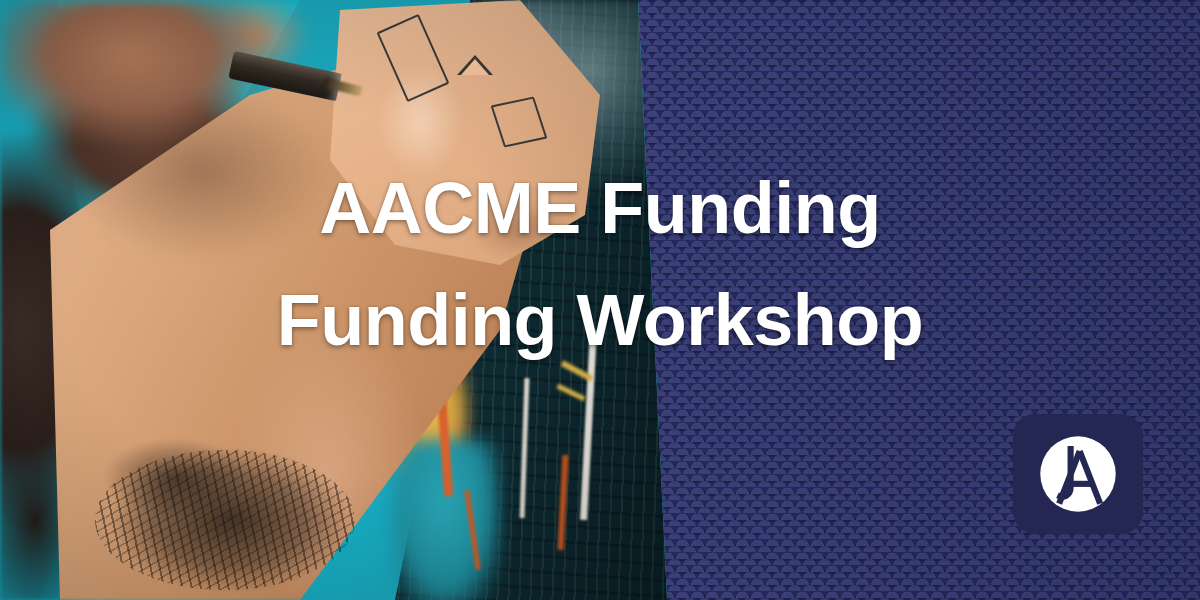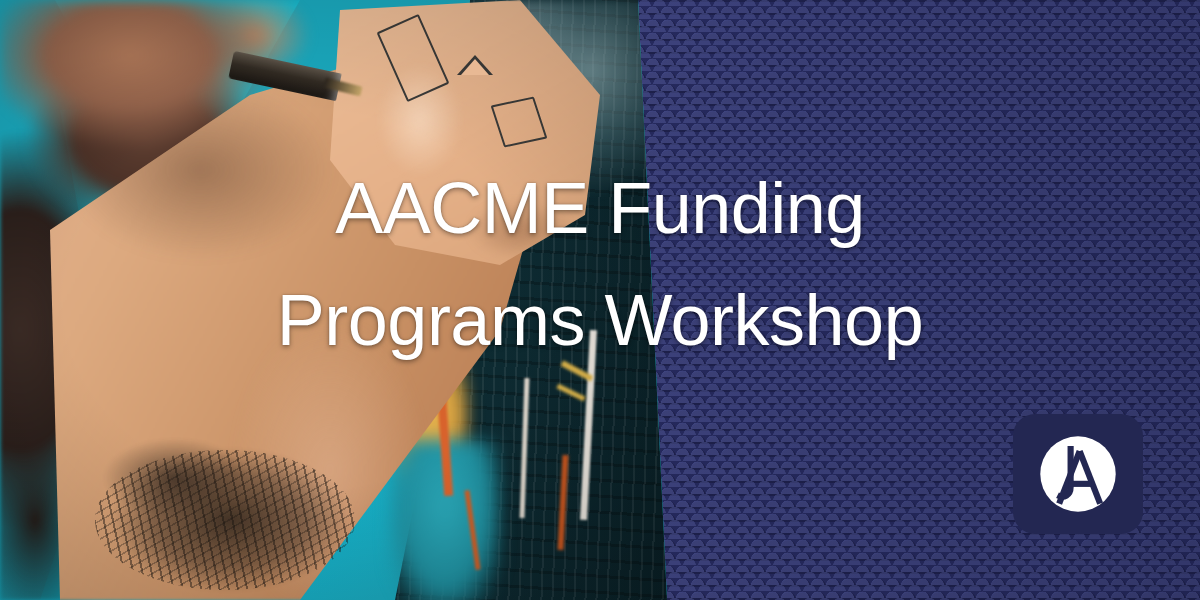--- a/index.html
+++ b/index.html
@@ -234,21 +234,21 @@
   }
 
   
   .headline {
     position: absolute;
     left: 0; right: 0;
     top: 152px;
     text-align: center;
     color: #ffffff;
     font-size: 72px;
-    font-weight: normal;
+    font-weight: bold;
     line-height: 112px;
     letter-spacing: -0.5px;
     text-shadow: 0 2px 5px rgba(0,0,0,0.38), 0 0 2px rgba(0,0,0,0.25);
     white-space: nowrap;
   }
   .headline .ln { display: block; }
 
   
   .logo-box {
     position: absolute;
@@ -312,21 +312,21 @@
     <div class="geo geo-sq"></div>
 
     <div class="ph-marker"></div>
     <div class="ph-marker-tip"></div>
 
     <div class="ph-layer ph-vig"></div>
   </div>
 
   <div class="headline">
     <span class="ln">AACME Funding</span>
-    <span class="ln">Programs Workshop</span>
+    <span class="ln">Funding Workshop</span>
   </div>
 
   <div class="logo-box">
     <svg class="logo-mark" viewBox="0 0 100 100">
       <circle cx="50" cy="50" r="46" fill="#ffffff"></circle>
 
       <g fill="none" stroke="#232752" stroke-width="7.5" stroke-linecap="butt">
 
         <path d="M41 16 C41 16 41 60 41 66 C41 76 33 80 25 76"></path>
 

